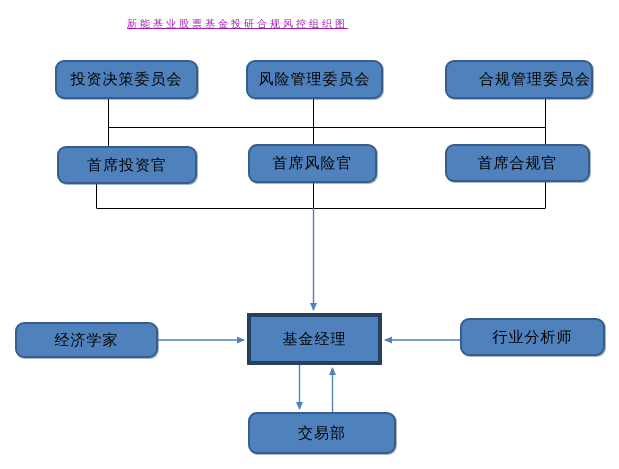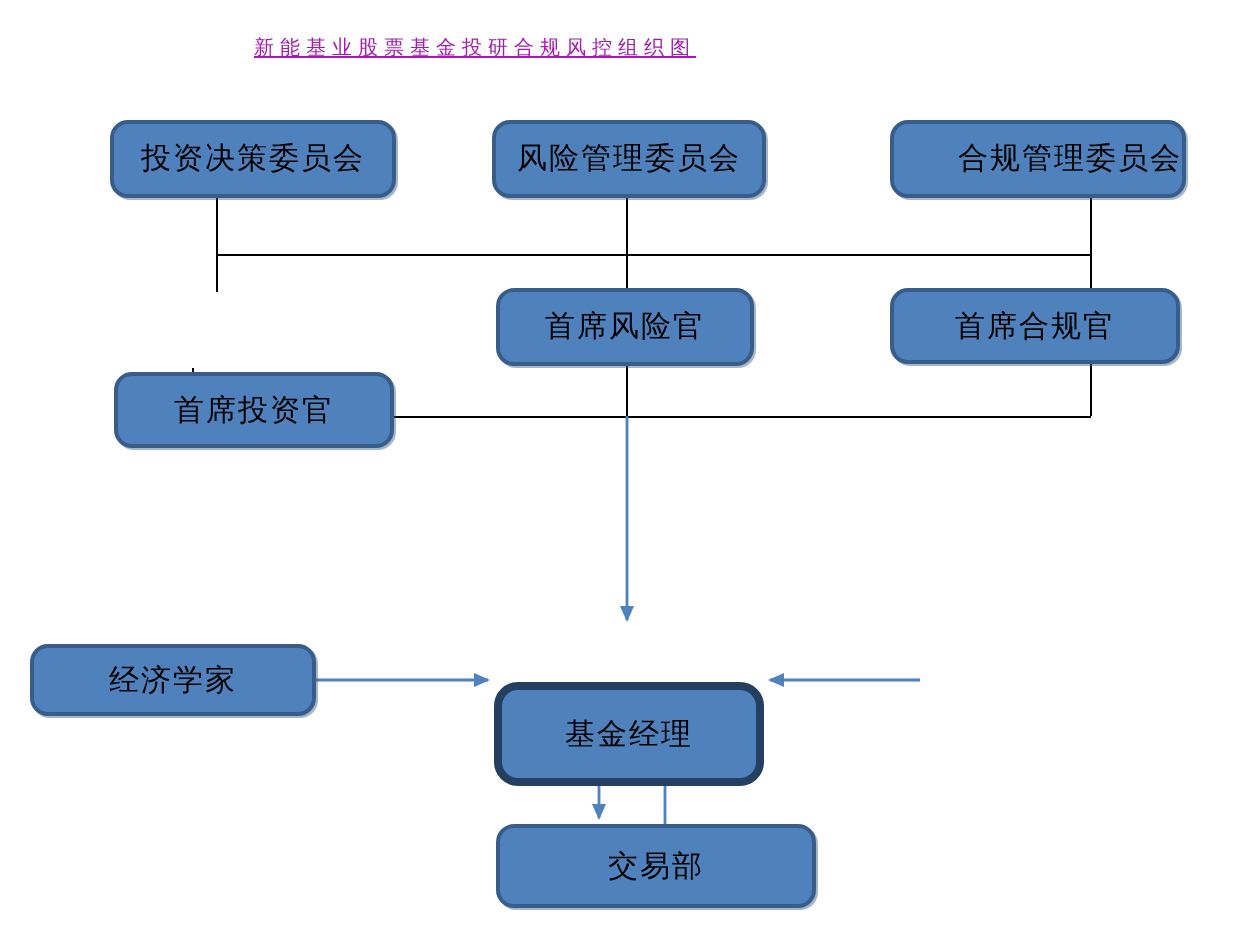--- a/index.html
+++ b/index.html
@@ -15,36 +15,36 @@
   .node{
     position:absolute;display:flex;align-items:center;justify-content:center;
     background:var(--node-fill,#4F81BD);
     border:2px solid var(--node-border,#385D8A);
     border-radius:9px;box-sizing:border-box;
     color:#000000;font-size:15px;letter-spacing:1px;white-space:nowrap;
     box-shadow:1px 1px 0 rgba(56,93,138,0.45);
   }
   .node.manager{
     border:4px solid var(--manager-border,#243F60);
-    border-radius:12px;box-shadow:none;margin-top:28px;
+    border-radius:0;box-shadow:none;
   }
   
   .n-invest-committee{left:55px;top:60px;width:143px;height:39px;}
   .n-risk-committee{left:246px;top:60px;width:137px;height:39px;}
   .n-comp-committee{left:445px;top:60px;width:148px;height:39px;justify-content:flex-end;}
   
-  .n-cio{left:57px;top:146px;width:140px;height:38px;margin-top:40px;}
+  .n-cio{left:57px;top:146px;width:140px;height:38px;}
   .n-cro{left:248px;top:144px;width:129px;height:39px;}
   .n-cco{left:445px;top:144px;width:145px;height:38px;}
   
   .n-economist{left:15px;top:322px;width:143px;height:36px;}
   .n-manager{left:247px;top:313px;width:135px;height:52px;}
   .n-analyst{left:460px;top:318px;width:145px;height:38px;}
   
-  .n-trading{left:248px;top:412px;width:160px;height:42px;}
+  .n-trading{left:248px;top:412px;width:148px;height:42px;}
 </style>
 </head>
 <body>
 
 <div class="canvas">
 
   <div class="title">新能基业股票基金投研合规风控组织图</div>
 
   <svg class="connectors" width="619" height="469" viewBox="0 0 619 469" xmlns="http://www.w3.org/2000/svg">
     <defs>
@@ -95,18 +95,21 @@
   <div class="node n-economist">
     <span>经济学家</span>
   </div>
 
   <div class="node n-cco">
     <span>首席合规官</span>
   </div>
   <div class="node manager n-manager">
     <span>基金经理</span>
   </div>
+  <div class="node n-analyst">
+    <span>行业分析师</span>
+  </div>
 
   <div class="node n-trading">
     <span>交易部</span>
   </div>
 
 </div>
 
 </body></html>

